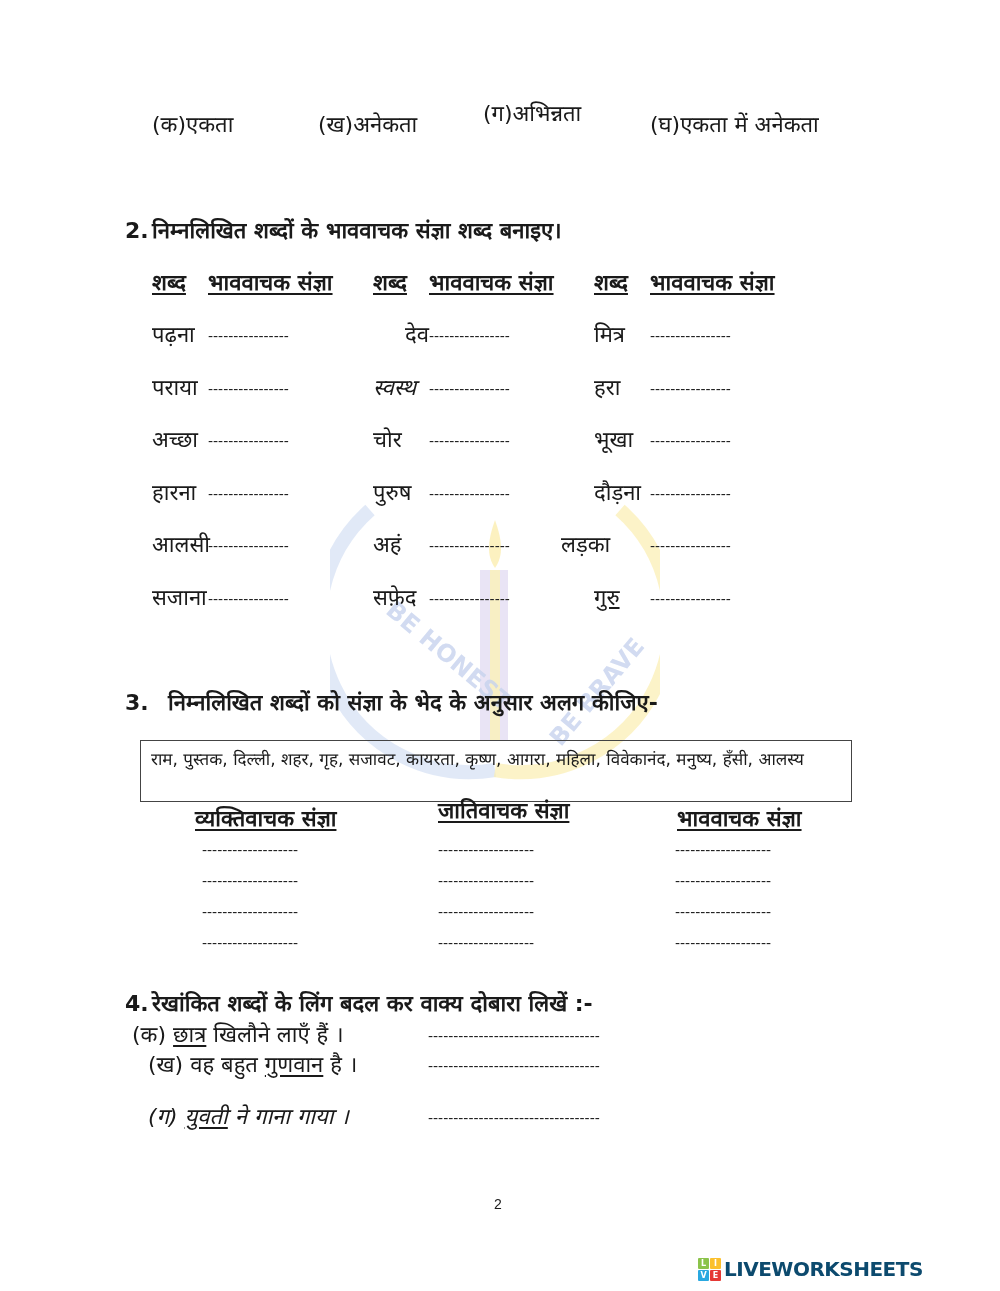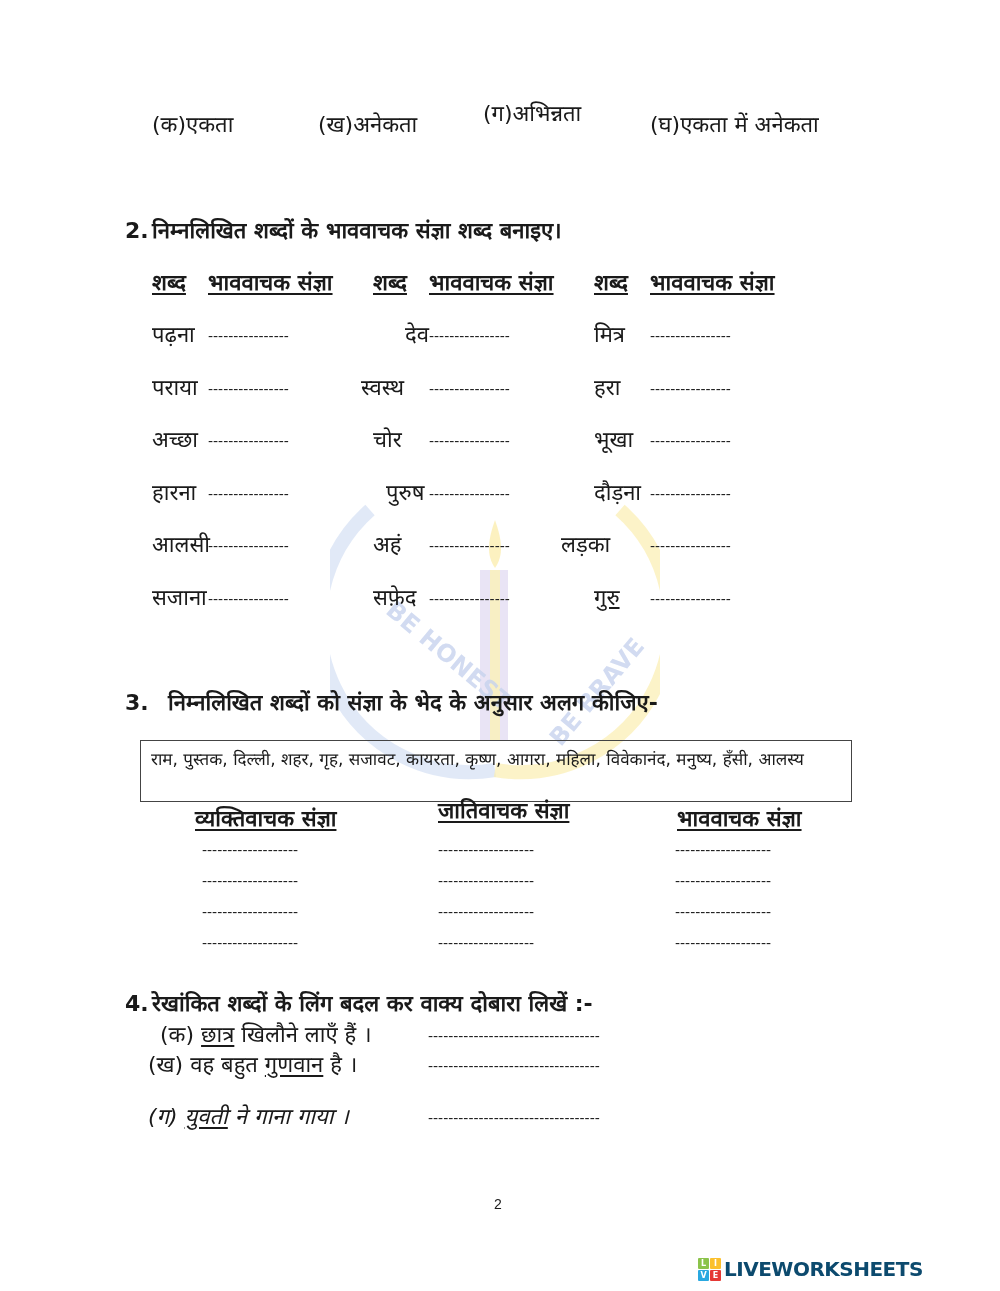--- a/index.html
+++ b/index.html
@@ -64,23 +64,23 @@
 <div class="abs txt" style="left:152px; top:587px;">सजाना</div>
 
 <div class="abs dash" style="left:208px; top:325px;">----------------</div>
 <div class="abs dash" style="left:208px; top:378px;">----------------</div>
 <div class="abs dash" style="left:208px; top:430px;">----------------</div>
 <div class="abs dash" style="left:208px; top:483px;">----------------</div>
 <div class="abs dash" style="left:208px; top:535px;">----------------</div>
 <div class="abs dash" style="left:208px; top:588px;">----------------</div>
 
 <div class="abs txt" style="left:373px; top:324px;margin-left:32px;">देव</div>
-<div class="abs txt" style="left:361px; top:377px;">स्वस्थ</div>
+<div class="abs txt" style="left:373px; top:377px;font-style:italic;">स्वस्थ</div>
 <div class="abs txt" style="left:373px; top:429px;">चोर</div>
-<div class="abs txt" style="left:386px; top:482px;">पुरुष</div>
+<div class="abs txt" style="left:373px; top:482px;">पुरुष</div>
 <div class="abs txt" style="left:373px; top:534px;">अहं</div>
 <div class="abs txt" style="left:373px; top:587px;">सफ़ेद</div>
 
 <div class="abs dash" style="left:429px; top:325px;">----------------</div>
 <div class="abs dash" style="left:429px; top:378px;">----------------</div>
 <div class="abs dash" style="left:429px; top:430px;">----------------</div>
 <div class="abs dash" style="left:429px; top:483px;">----------------</div>
 <div class="abs dash" style="left:429px; top:535px;">----------------</div>
 <div class="abs dash" style="left:429px; top:588px;">----------------</div>
 
@@ -118,21 +118,21 @@
 <div class="abs dash" style="left:438px; top:932px;">-------------------</div>
 
 <div class="abs dash" style="left:675px; top:839px;">-------------------</div>
 <div class="abs dash" style="left:675px; top:870px;">-------------------</div>
 <div class="abs dash" style="left:675px; top:901px;">-------------------</div>
 <div class="abs dash" style="left:675px; top:932px;">-------------------</div>
 
 <div class="abs txt bold" style="left:125px; top:993px;">4.</div>
 <div class="abs txt bold" style="left:152px; top:993px;">रेखांकित शब्दों के लिंग बदल कर वाक्य दोबारा लिखें :-</div>
 
-<div class="abs txt" style="left:160px; top:1024px;">
+<div class="abs txt" style="left:132px; top:1024px;">
   <span>(क)</span>
   <span></span><span class="u">छात्र</span><span> खिलौने लाएँ हैं ।</span>
 </div>
 <div class="abs dash" style="left:428px; top:1025px;">----------------------------------</div>
 
 <div class="abs txt" style="left:148px; top:1054px;">
   <span>(ख)</span>
   <span>वह बहुत </span><span class="u">गुणवान</span><span> है ।</span>
 </div>
 <div class="abs dash" style="left:428px; top:1055px;">----------------------------------</div>

